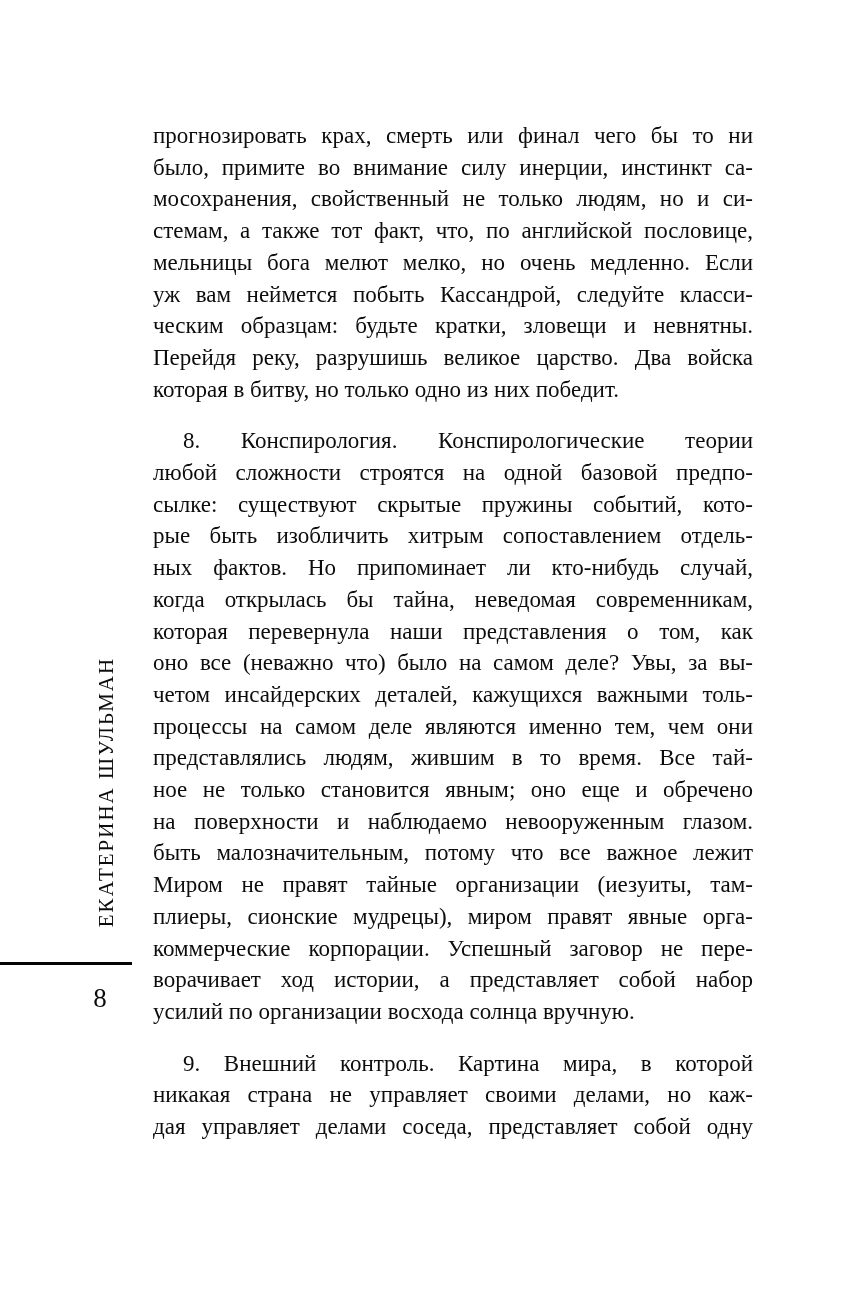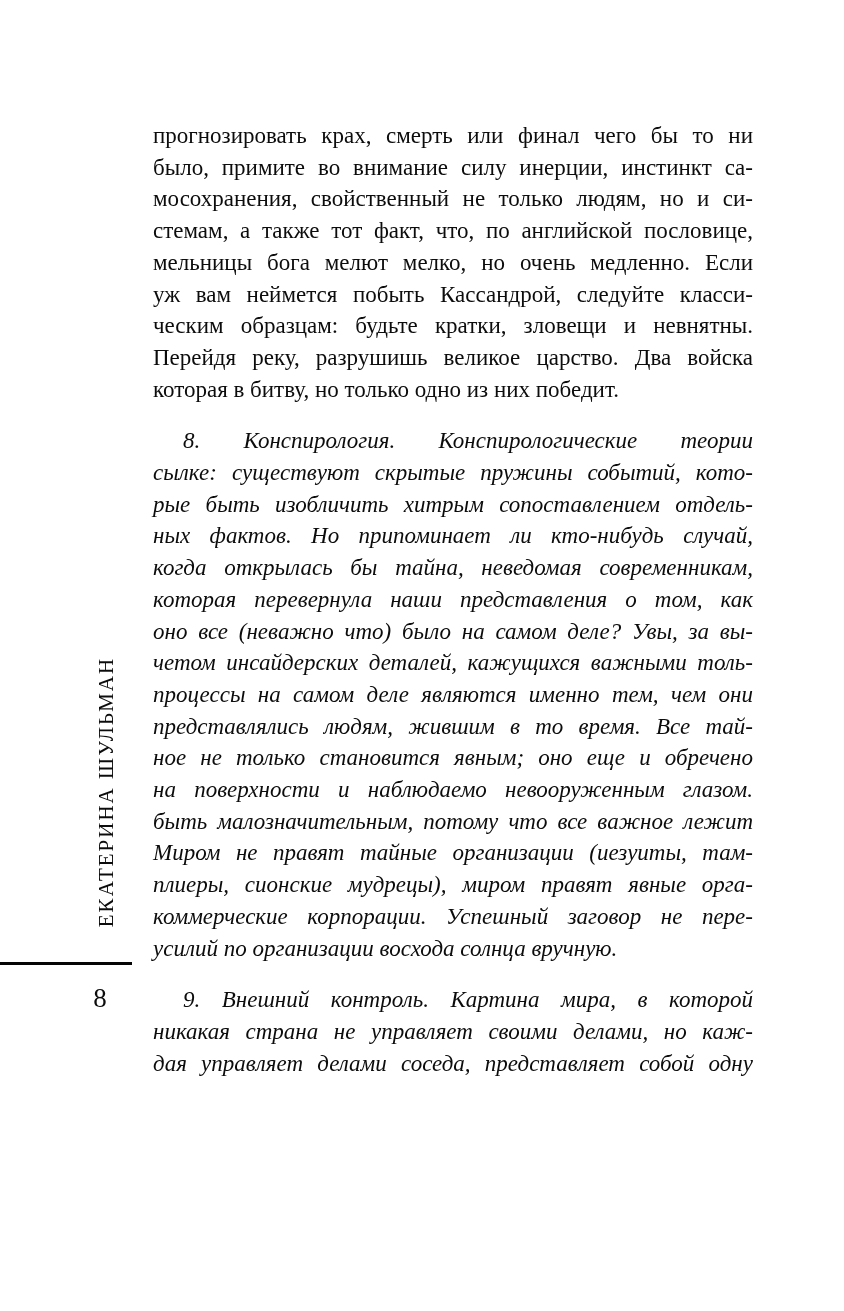--- a/index.html
+++ b/index.html
@@ -14,21 +14,21 @@
   }
   
   .text-block {
     position: absolute;
     left: 153px;
     top: 120px;
     width: 600px;
     font-size: 23px;
   }
   .para { margin: 0; }
-  .para + .para { margin-top: 20px; font-style: italic; }
+  .para + .para { margin-top: 20px; }
   .line {
     line-height: 31.7px;
     text-align: justify;
     text-align-last: justify;
     white-space: normal;
   }
   .line.end { text-align-last: left; }
   .line.indent { text-indent: 30px; }
   
   .author-spine {
@@ -84,35 +84,37 @@
       <div class="line">стемам, а также тот факт, что, по английской пословице,</div>
       <div class="line">мельницы бога мелют мелко, но очень медленно. Если</div>
       <div class="line">уж вам неймется побыть Кассандрой, следуйте класси-</div>
       <div class="line">ческим образцам: будьте кратки, зловещи и невнятны.</div>
       <div class="line">Перейдя реку, разрушишь великое царство. Два войска</div>
       <div class="line end">которая в битву, но только одно из них победит.</div>
     </div>
 
     <div class="para">
       <div class="line indent">8. Конспирология. Конспирологические теории</div>
+      <div class="line">любой сложности строятся на одной базовой предпо-</div>
       <div class="line">сылке: существуют скрытые пружины событий, кото-</div>
       <div class="line">рые быть изобличить хитрым сопоставлением отдель-</div>
       <div class="line">ных фактов. Но припоминает ли кто-нибудь случай,</div>
       <div class="line">когда открылась бы тайна, неведомая современникам,</div>
       <div class="line">которая перевернула наши представления о том, как</div>
       <div class="line">оно все (неважно что) было на самом деле? Увы, за вы-</div>
       <div class="line">четом инсайдерских деталей, кажущихся важными толь-</div>
       <div class="line">процессы на самом деле являются именно тем, чем они</div>
       <div class="line">представлялись людям, жившим в то время. Все тай-</div>
       <div class="line">ное не только становится явным; оно еще и обречено</div>
       <div class="line">на поверхности и наблюдаемо невооруженным глазом.</div>
       <div class="line">быть малозначительным, потому что все важное лежит</div>
       <div class="line">Миром не правят тайные организации (иезуиты, там-</div>
       <div class="line">плиеры, сионские мудрецы), миром правят явные орга-</div>
       <div class="line">коммерческие корпорации. Успешный заговор не пере-</div>
+      <div class="line">ворачивает ход истории, а представляет собой набор</div>
       <div class="line end">усилий по организации восхода солнца вручную.</div>
     </div>
 
     <div class="para">
       <div class="line indent">9. Внешний контроль. Картина мира, в которой</div>
       <div class="line">никакая страна не управляет своими делами, но каж-</div>
       <div class="line">дая управляет делами соседа, представляет собой одну</div>
     </div>
 
   </div>

